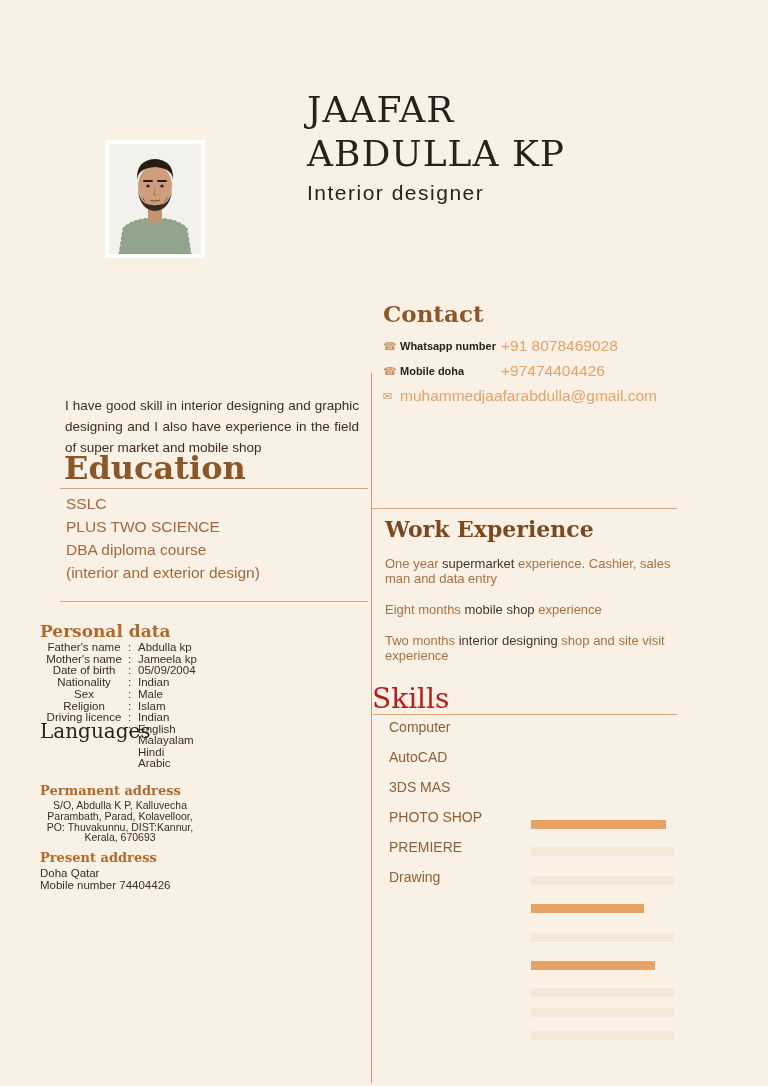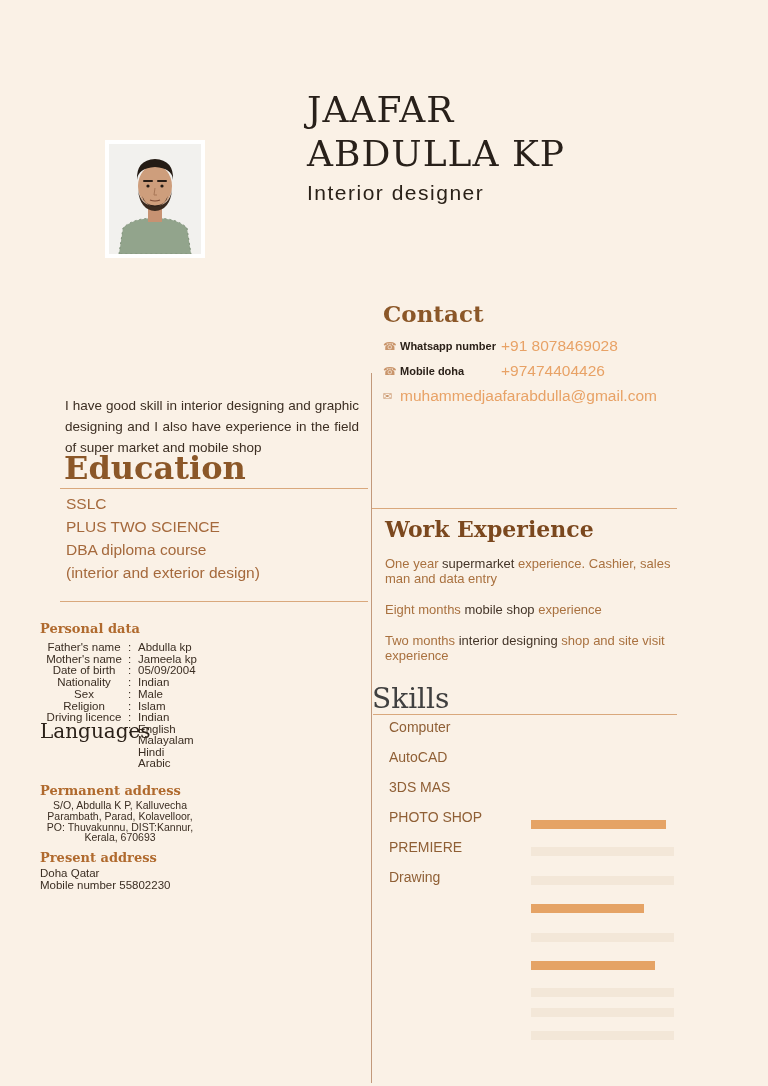--- a/index.html
+++ b/index.html
@@ -27,42 +27,42 @@
     text-align:justify;color:#3C2E22;}
   
   .hline{position:absolute;height:1px;background:#D9A87C;}
   .vdivider{position:absolute;left:371px;top:373px;width:1px;height:710px;background:#C2997B;}
   
   .education-heading{position:absolute;left:64px;top:449px;font-family:"DejaVu Serif",serif;
     font-weight:bold;font-size:32px;color:#8B5728;}
   .edu-list{position:absolute;left:66px;top:492px;font-size:15.5px;line-height:23px;color:#A5693C;}
   
   .pd-heading{position:absolute;left:40px;top:621px;font-family:"DejaVu Serif",serif;
-    font-weight:bold;font-size:13px;color:#B06A2E;}
+    font-weight:bold;font-size:17px;color:#B06A2E;}
   .personal-rows{position:absolute;left:40px;top:642px;font-size:11.5px;line-height:11.7px;color:#3A2D22;}
   .p-row{display:flex;}
   .p-label{width:88px;flex:0 0 88px;text-align:center;}
   .p-colon{width:10px;flex:0 0 10px;}
   .p-row.lang .p-label{font-family:"DejaVu Serif",serif;font-size:20px;line-height:14px;color:#2B2119;}
   .lang-stack div{line-height:11.5px;}
   
   .addr-heading{position:absolute;font-family:"DejaVu Serif",serif;font-weight:bold;font-size:13px;color:#B06A2E;}
   .perm-lines{position:absolute;left:28px;top:800px;width:184px;text-align:center;
     font-size:10.5px;line-height:10.8px;color:#3A2D22;}
   .present-lines{position:absolute;left:40px;top:868px;font-size:11.5px;line-height:11.8px;color:#3A2D22;}
   
   .work-heading{position:absolute;left:385px;top:516px;font-family:"DejaVu Serif",serif;
     font-weight:bold;font-size:22px;color:#7B481E;}
   .work-list{position:absolute;left:385px;top:556px;width:290px;font-size:13px;line-height:15px;}
   .work-item{margin:0 0 16px 0;}
   .tone-brown{color:#A9713F;}
   .tone-dark{color:#443528;}
   
   .skills-heading{position:absolute;left:372px;top:682px;font-family:"DejaVu Serif",serif;
-    font-size:28px;color:#404040;font-weight:500;}
+    font-size:28px;color:#b91c1c;font-weight:500;}
   .skills-list{position:absolute;left:389px;top:719px;font-size:14px;color:#8F5F35;}
   .skill-label{height:30px;line-height:16px;}
   .bars{position:absolute;left:531px;top:0;width:150px;height:1086px;}
   .bar{position:absolute;height:9px;}
   .bar-orange{background:#E5A365;}
   .bar-cream{background:#F3E7D8;}
 </style>
 </head>
 <body>
 
@@ -186,21 +186,21 @@
   <div class="perm-lines">
       <div>S/O, Abdulla K P, Kalluvecha</div>
       <div>Parambath, Parad, Kolavelloor,</div>
       <div>PO: Thuvakunnu, DIST:Kannur,</div>
       <div>Kerala, 670693</div>
     </div>
 
   <div class="addr-heading" style="left:40px;top:850px;">Present address</div>
   <div class="present-lines">
       <div>Doha Qatar</div>
-      <div>Mobile number 55802230</div>
+      <div>Mobile number 74404426</div>
     </div>
 
   <div class="vdivider"></div>
 
   <div class="hline" style="left:372px;top:508px;width:305px;"></div>
   <div class="work-heading">Work Experience</div>
   <div class="work-list">
       <p class="work-item"><span class="tone-brown">One year </span><span class="tone-dark">supermarket</span><span class="tone-brown"> experience. Cashier, sales man and data entry</span></p>
       <p class="work-item"><span class="tone-brown">Eight months </span><span class="tone-dark">mobile shop</span><span class="tone-brown"> experience</span></p>
       <p class="work-item"><span class="tone-brown">Two months </span><span class="tone-dark">interior designing</span><span class="tone-brown"> shop and site visit experience</span></p>

